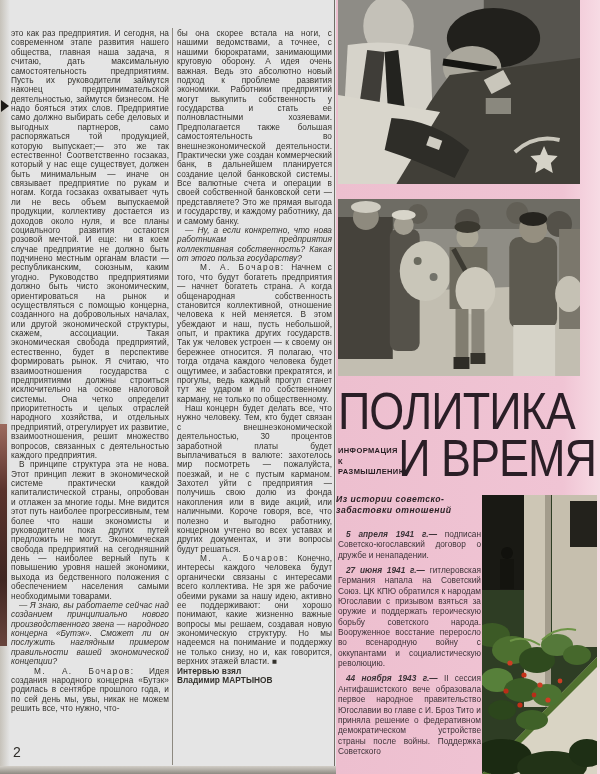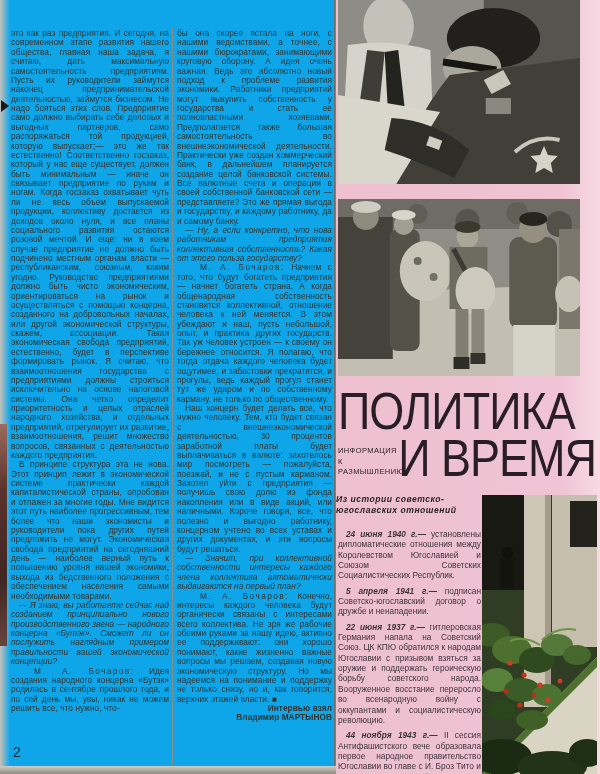--- a/index.html
+++ b/index.html
@@ -1,54 +1,54 @@
 <!DOCTYPE html>
 <html><head>
 <meta charset="utf-8">
 <style>
   html,body{margin:0;padding:0;}
-  .page{position:relative;width:600px;height:774px;background:#0ea5e9;
+  .page{position:relative;width:600px;height:774px;background:#e5e5e5;
         font-family:"Liberation Sans",sans-serif;overflow:hidden;color:#34322d;}
   .edge-left{position:absolute;left:0;top:0;width:10px;height:774px;
         background:linear-gradient(90deg,#c6c2ba,rgba(229,226,219,0));}
   .bottom-shadow{position:absolute;left:0;top:766px;width:336px;height:8px;
         background:linear-gradient(180deg,#d2cec7,#8f8b83);}
   .neighbor-photo-strip{position:absolute;left:0;top:424px;width:7px;height:222px;
         background:linear-gradient(180deg,#9c6a5e,#5a332c 30%,#402722 70%,#68443c);}
   .cont-marker{position:absolute;left:1px;top:100px;width:0;height:0;
         border-left:8px solid #1c1a17;border-top:6px solid transparent;border-bottom:6px solid transparent;}
   .vrule{position:absolute;width:1px;}
   #rule1{left:172px;top:28px;height:737px;background:#8d8980;}
   #rule2{left:334px;top:0;height:766px;background:#716d66;}
 
   .textcol{position:absolute;top:29px;font-size:8.3px;line-height:9.38px;
         text-align:justify;letter-spacing:0.05px;}
   #col1{left:11px;width:158px;}
   #col2{left:177px;width:155px;}
   .para{margin:0;text-indent:8px;}
   .para.noindent{text-indent:0;}
   .para.q{font-style:italic;}
-  .para.byline{text-align:right;font-weight:bold;text-indent:0;}
+  .para.byline{text-align:left;font-weight:bold;text-indent:0;}
   .speaker{letter-spacing:1.4px;margin-left:15px;}
 
   .page-number{position:absolute;left:13px;top:744px;font-size:14px;color:#2e2c28;}
 
   .sidebar{position:absolute;left:336px;top:0;width:264px;height:774px;
         background:linear-gradient(90deg,#edbfcf,#f0c4d4 86%,#f7dbe4);}
   .photo{position:absolute;display:block;}
   #photo1{left:338px;top:0;width:242px;height:184px;}
   #photo2{left:338px;top:199px;width:242px;height:177px;}
   #photo3{left:482px;top:495px;width:115px;height:279px;}
 
   .title-line{position:absolute;color:#2a1e26;font-size:45px;line-height:1;
         font-weight:400;letter-spacing:-1px;transform:scaleY(1.14);transform-origin:0 0;
         white-space:nowrap;}
   #title1{left:338px;top:386px;width:258px;}
   #title2{left:337px;top:433px;width:259px;text-align:right;}
-  .kicker{position:absolute;left:338px;top:446px;font-size:7.5px;font-weight:normal;
+  .kicker{position:absolute;left:338px;top:446px;font-size:7.5px;font-weight:bold;
         line-height:10.5px;letter-spacing:0.4px;color:#241c20;}
   .subtitle{position:absolute;left:336px;top:494px;width:150px;text-align:left;
         font-size:8.6px;font-weight:bold;font-style:italic;line-height:11px;
         letter-spacing:0.5px;color:#2b2326;}
   .history{position:absolute;left:338px;top:529px;width:143px;font-size:8.3px;
         line-height:10.35px;color:#3c3338;text-align:justify;}
   .hist{margin:0 0 5px 0;text-indent:8px;}
   .hist-date{font-weight:bold;font-style:italic;}
 </style>
 </head>
@@ -65,21 +65,20 @@
       <p class="para noindent">это как раз предприятия. И сегодня, на современном этапе развития нашего общества, главная наша задача, я считаю, дать максимальную самостоятельность предприятиям. Пусть их руководители займутся наконец предпринимательской деятельностью, займутся бизнесом. Не надо бояться этих слов. Предприятие само должно выбирать себе деловых и выгодных партнеров, само распоряжаться той продукцией, которую выпускает;— это же так естественно! Соответственно госзаказ, который у нас еще существует, должен быть минимальным — иначе он связывает предприятие по рукам и ногам. Когда госзаказ охватывает чуть ли не весь объем выпускаемой продукции, коллективу достается из доходов около нуля, и все планы социального развития остаются розовой мечтой. И еще: ни в коем случае предприятие не должно быть подчинено местным органам власти — республиканским, союзным, каким угодно. Руководство предприятиями должно быть чисто экономическим, ориентироваться на рынок и осуществляться с помощью концерна, созданного на добровольных началах, или другой экономической структуры, скажем, ассоциации. Такая экономическая свобода предприятий, естественно, будет в перспективе формировать рынок. Я считаю, что взаимоотношения государства с предприятиями должны строиться исключительно на основе налоговой системы. Она четко определит приоритетность и целых отраслей народного хозяйства, и отдельных предприятий, отрегулирует их развитие, взаимоотношения, решит множество вопросов, связанных с деятельностью каждого предприятия.</p>
       <p class="para ">В принципе структура эта не нова. Этот принцип лежит в экономической системе практически каждой капиталистической страны, опробован и отлажен за многие годы. Мне видится этот путь наиболее прогрессивным, тем более что наши экономисты и руководители пока других путей предложить не могут. Экономическая свобода предприятий на сегодняшний день — наиболее верный путь к повышению уровня нашей экономики, выхода из бедственного положения с обеспечением населения самыми необходимыми товарами.</p>
       <p class="para q">— Я знаю, вы работаете сейчас над созданием принципиально нового производственного звена — народного концерна «Бутэк». Сможет ли он послужить наглядным примером правильности вашей экономической концепции?</p>
       <p class="para "><span class="speaker">М. А. Бочаров:</span> Идея создания народного концерна «Бутэк» родилась в сентябре прошлого года, и по сей день мы, увы, никак не можем решить все, что нужно, что-</p>
     </div>
   <div class="textcol" id="col2">
       <p class="para noindent">бы она скорее встала на ноги, с нашими ведомствами, а точнее, с нашими бюрократами, занимающими круговую оборону. А идея очень важная. Ведь это абсолютно новый подход к проблеме развития экономики. Работники предприятий могут выкупить собственность у государства и стать ее полновластными хозяевами. Предполагается также большая самостоятельность во внешнеэкономической деятельности. Практически уже создан коммерческий банк, в дальнейшем планируется создание целой банковской системы. Все валютные счета и операции в своей собственной банковской сети — представляете? Это же прямая выгода и государству, и каждому работнику, да и самому банку.</p>
       <p class="para q">— Ну, а если конкретно, что нова работникам предприятия коллективная собственность? Какая от этого польза государству?</p>
       <p class="para "><span class="speaker">М. А. Бочаров:</span> Начнем с того, что будут богатеть предприятия — начнет богатеть страна. А когда общенародная собственность становится коллективной, отношение человека к ней меняется. В этом убеждают и наш, пусть небольшой, опыт, и практика других государств. Так уж человек устроен — к своему он бережнее относится. Я полагаю, что тогда отдача каждого человека будет ощутимее, и забастовки прекратятся, и прогулы, ведь каждый прогул станет тут же ударом и по собственному карману, не только по общественному.</p>
       <p class="para ">Наш концерн будет делать все, что нужно человеку. Тем, кто будет связан с внешнеэкономической деятельностью, 30 процентов заработной платы будет выплачиваться в валюте: захотелось мир посмотреть — пожалуйста, поезжай, и не с пустым карманом. Захотел уйти с предприятия — получишь свою долю из фонда накопления или в виде акций, или наличными. Короче говоря, все, что полезно и выгодно работнику, концерном учтено во всех уставах и других документах, и эти вопросы будут решаться.</p>
-      <p class="para q">— Значит, при коллективной собственности интересы каждого члена коллектива автоматически выдвигаются на первый план?</p>
       <p class="para "><span class="speaker">М. А. Бочаров:</span> Конечно, интересы каждого человека будут органически связаны с интересами всего коллектива. Не зря же рабочие обеими руками за нашу идею, активно ее поддерживают: они хорошо понимают, какие жизненно важные вопросы мы решаем, создавая новую экономическую структуру. Но мы надеемся на понимание и поддержку не только снизу, но и, как говорится, верхних этажей власти. ■</p>
       <p class="para byline">Интервью взял</p>
       <p class="para byline">Владимир МАРТЫНОВ</p>
     </div>
 
   <div class="page-number">2</div>
 
   <div class="sidebar">
     
   </div>
@@ -143,27 +142,26 @@
   <div class="title-line" id="title2">И ВРЕМЯ</div>
 
   <div class="kicker">
     <div>ИНФОРМАЦИЯ</div>
     <div>К</div>
     <div>РАЗМЫШЛЕНИЮ</div>
   </div>
 
   <div class="subtitle">
     <div>Из истории советско-</div>
-    <div>югославских отношений</div>
+    <div>забастовки отношений</div>
   </div>
 
   <div class="history">
-      <p class="hist"><span class="hist-date">24 июня 1940 г.— </span>установлены дипломатические отношения между Королевством Югославией и Союзом Советских Социалистических Республик.</p>
       <p class="hist"><span class="hist-date">5 апреля 1941 г.— </span>подписан Советско-югославский договор о дружбе и ненападении.</p>
-      <p class="hist"><span class="hist-date">22 июня 1937 г.— </span>гитлеровская Германия напала на Советский Союз. ЦК КПЮ обратился к народам Югославии с призывом взяться за оружие и поддержать героическую борьбу советского народа. Вооруженное восстание переросло во всенародную войну с оккупантами и социалистическую революцию.</p>
+      <p class="hist"><span class="hist-date">27 июня 1941 г.— </span>гитлеровская Германия напала на Советский Союз. ЦК КПЮ обратился к народам Югославии с призывом взяться за оружие и поддержать героическую борьбу советского народа. Вооруженное восстание переросло во всенародную войну с оккупантами и социалистическую революцию.</p>
       <p class="hist"><span class="hist-date">44 ноября 1943 г.— </span>II сессия Антифашистского вече образовала первое народное правительство Югославии во главе с И. Броз Тито и приняла решение о федеративном демократическом устройстве страны после войны. Поддержка Советского</p>
     </div>
 
   <svg class="photo" id="photo3" viewBox="0 0 115 279" preserveAspectRatio="none">
     <rect width="115" height="279" fill="#2e3d24"></rect>
     <rect x="0" y="0" width="42" height="95" fill="#191914"></rect>
     <rect x="42" y="0" width="24" height="212" fill="#cdc6b5"></rect>
     <rect x="63" y="0" width="6" height="212" fill="#a39c8c"></rect>
     <rect x="70" y="0" width="45" height="152" fill="#c6bfae"></rect>
     <rect x="88" y="6" width="27" height="46" fill="#23221c"></rect>

